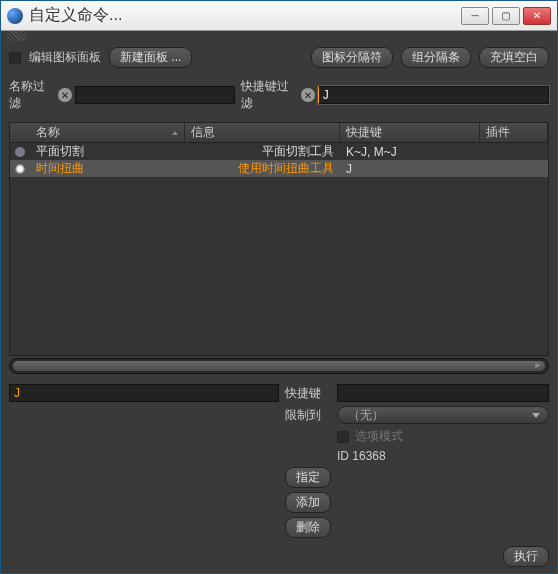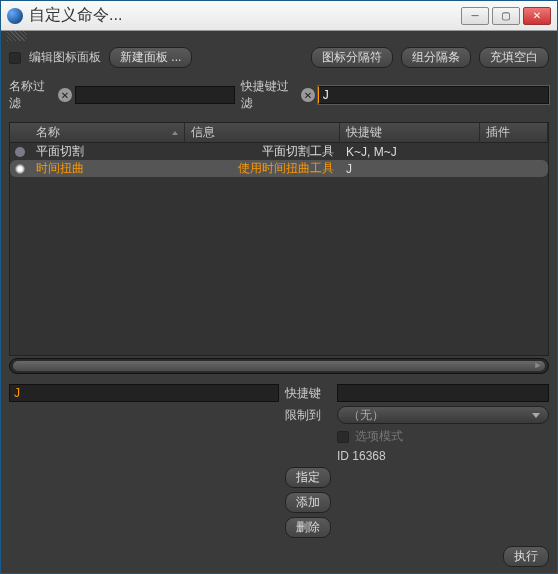--- a/index.html
+++ b/index.html
@@ -37,21 +37,21 @@
 .th { padding: 2px 6px; border-right: 1px solid #2a2a2a; display: flex; align-items: center; }
 .col-icon { width: 20px; border-right:none; }
 .col-name { width: 155px; }
 .col-info { width: 155px; text-align: right; }
 .col-key  { width: 140px; }
 .col-plugin { flex: 1; }
 .sort-ind { margin-left:auto; width:0; height:0; border-left:3px solid transparent; border-right:3px solid transparent; border-bottom:4px solid #888; }
 
 .tbody { flex: 1; background: #333; }
 .tr { display: flex; height: 17px; align-items: center; color: #ddd; }
-.tr.selected { background: #555; border-radius: 6px; }
+.tr.selected { background: #555; }
 .tr.selected .td { color: #f90; }
 .td { padding: 0 6px; overflow: hidden; white-space: nowrap; }
 .td.col-key { color:#ddd !important; }
 .row-icon { width:20px; display:flex; align-items:center; justify-content:center; padding:0; }
 .ico-a { width:10px; height:10px; background:#8a6a3a; }
 .ico-b { width:10px; height:10px; background:#7a7a8a; border-radius:50%; }
 .ico-c { width:10px; height:10px; border-radius:50%; background:radial-gradient(circle,#fff 30%,#bbb 70%); border:1px solid #888; }
 
 .hscroll { height: 16px; background: #2a2a2a; margin: 2px 8px 6px 8px; border: 1px solid #111; border-radius: 8px; position: relative; }
 .hscroll .thumb { position:absolute; left:3px; top:2px; right:3px; height:10px; border-radius:6px; background: linear-gradient(#6a6a6a,#4a4a4a); }

